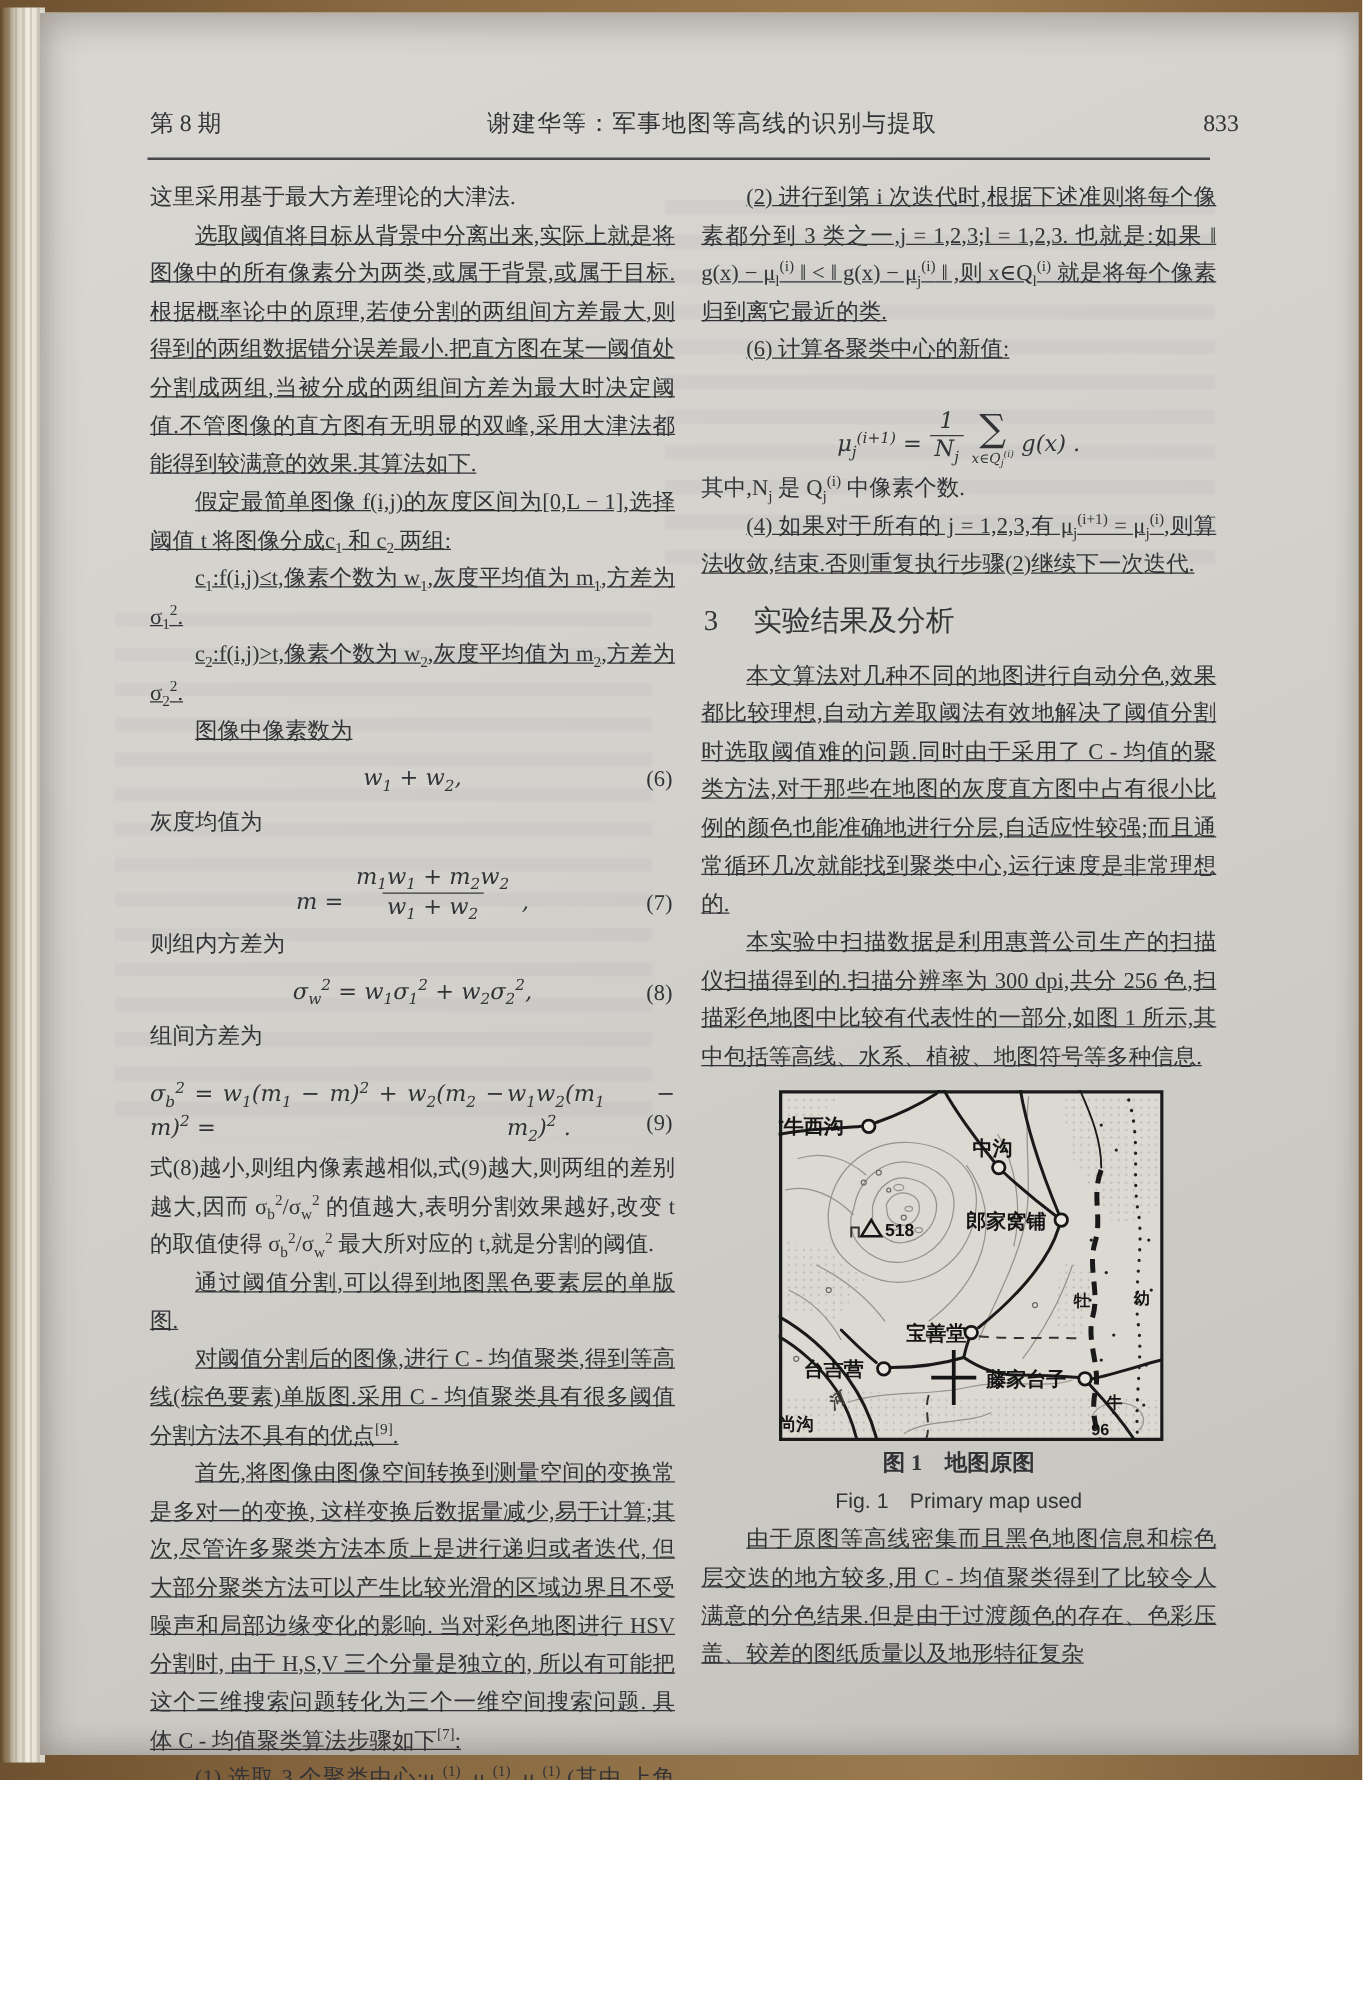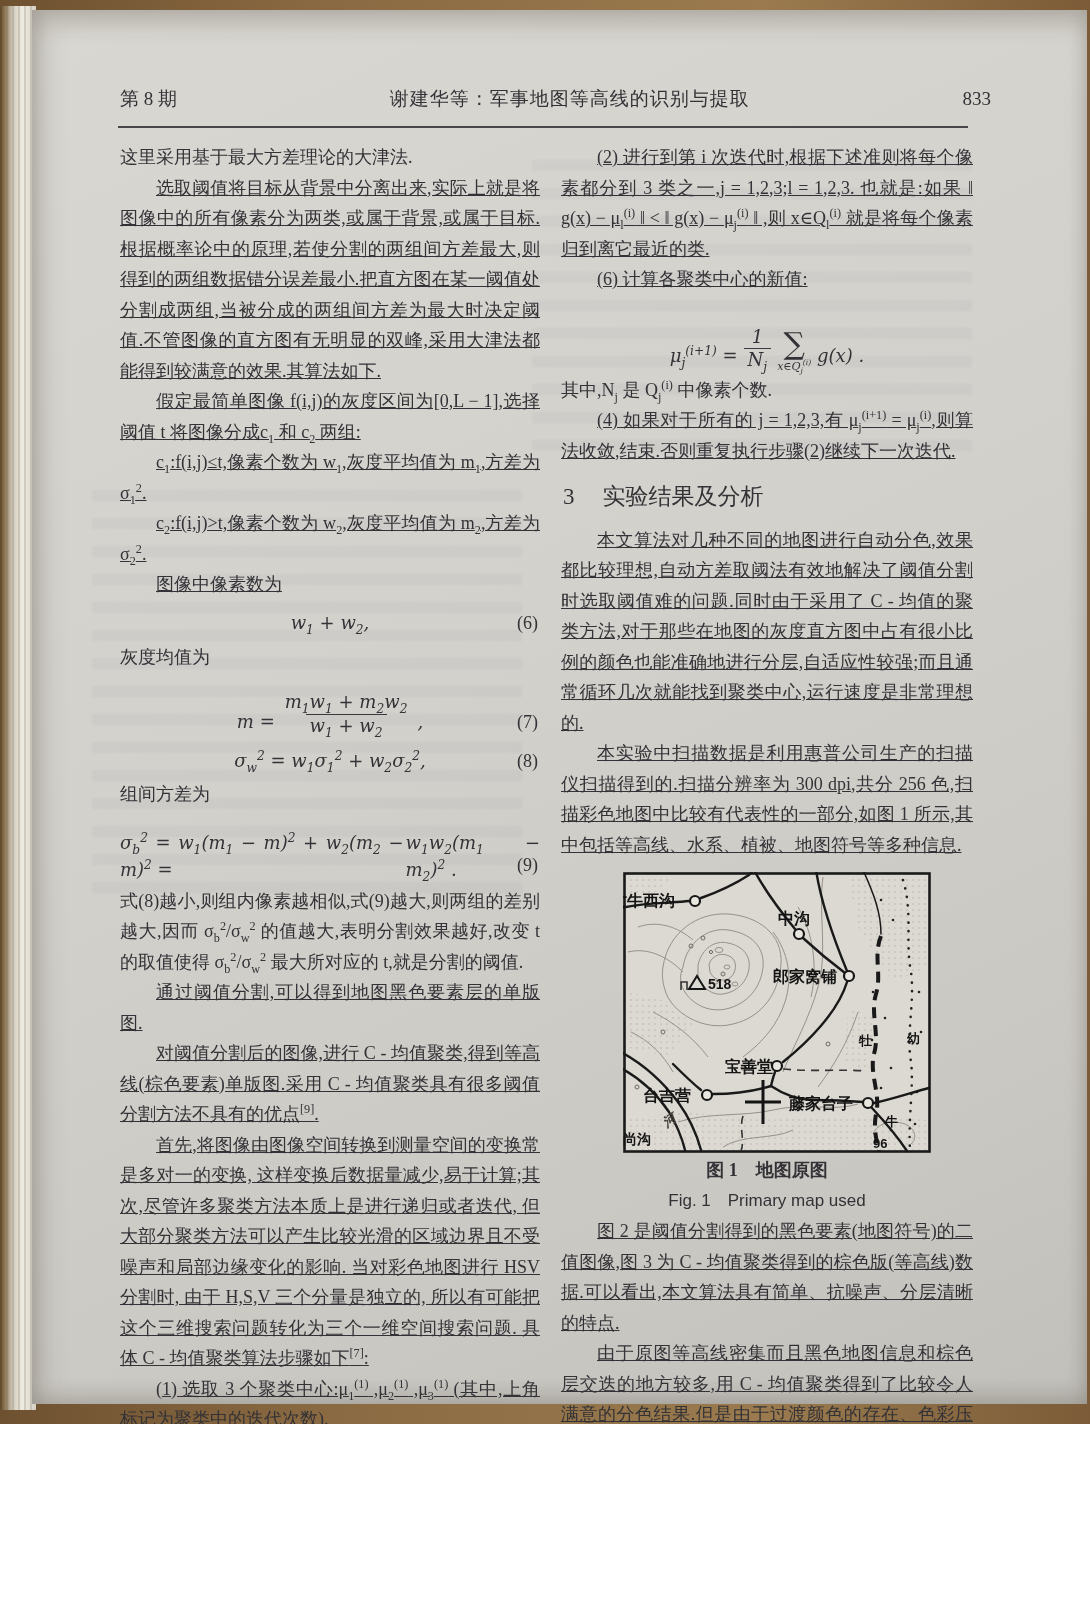--- a/index.html
+++ b/index.html
@@ -87,20 +87,21 @@
         <div class="eq" style="min-height:62px">
           <span class="m">m =</span>
           <span class="frac">
             <span class="num">m<sub>1</sub>w<sub>1</sub> + m<sub>2</sub>w<sub>2</sub></span>
             <span class="den">w<sub>1</sub> + w<sub>2</sub></span>
           </span>
           <span class="m">,</span>
           <span class="eqno">(7)</span>
         </div>
 
+        <p class="t">则组内方差为</p>
 
         <div class="eq">
           <span class="m">σ<sub>w</sub><sup>2</sup> = w<sub>1</sub>σ<sub>1</sub><sup>2</sup> + w<sub>2</sub>σ<sub>2</sub><sup>2</sup>,</span>
           <span class="eqno">(8)</span>
         </div>
 
         <p class="t">组间方差为</p>
 
         <div class="eq eqcol" style="min-height:70px">
           <span class="m">σ<sub>b</sub><sup>2</sup> = w<sub>1</sub>(m<sub>1</sub> − m)<sup>2</sup> + w<sub>2</sub>(m<sub>2</sub> − m)<sup>2</sup> =</span>
@@ -265,18 +266,17 @@
               <text x="236" y="173" font-size="13">牡</text>
               <text x="284" y="171" font-size="13">幼</text>
               <text x="262" y="254" font-size="13">牛</text>
               <text x="250" y="276" font-size="13">96</text>
             </g>
           </svg>
         </div>
         <p class="t capzh">图 1　地图原图</p>
         <p class="t capen">Fig. 1　Primary map used</p>
 
-        <p class="t ind">图 2 是阈值分割得到的黑色要素(地图符号)的二值图像,图 3 为 C - 均值聚类得到的棕色版(等高线)数据.可以看出,本文算法具有简单、抗噪声、分层清晰的特点.</p>
         <p class="t ind">由于原图等高线密集而且黑色地图信息和棕色层交迭的地方较多,用 C - 均值聚类得到了比较令人满意的分色结果.但是由于过渡颜色的存在、色彩压盖、较差的图纸质量以及地形特征复杂</p>
       </div>
     </div>
   </div>
 </div>
 
 </body></html>

